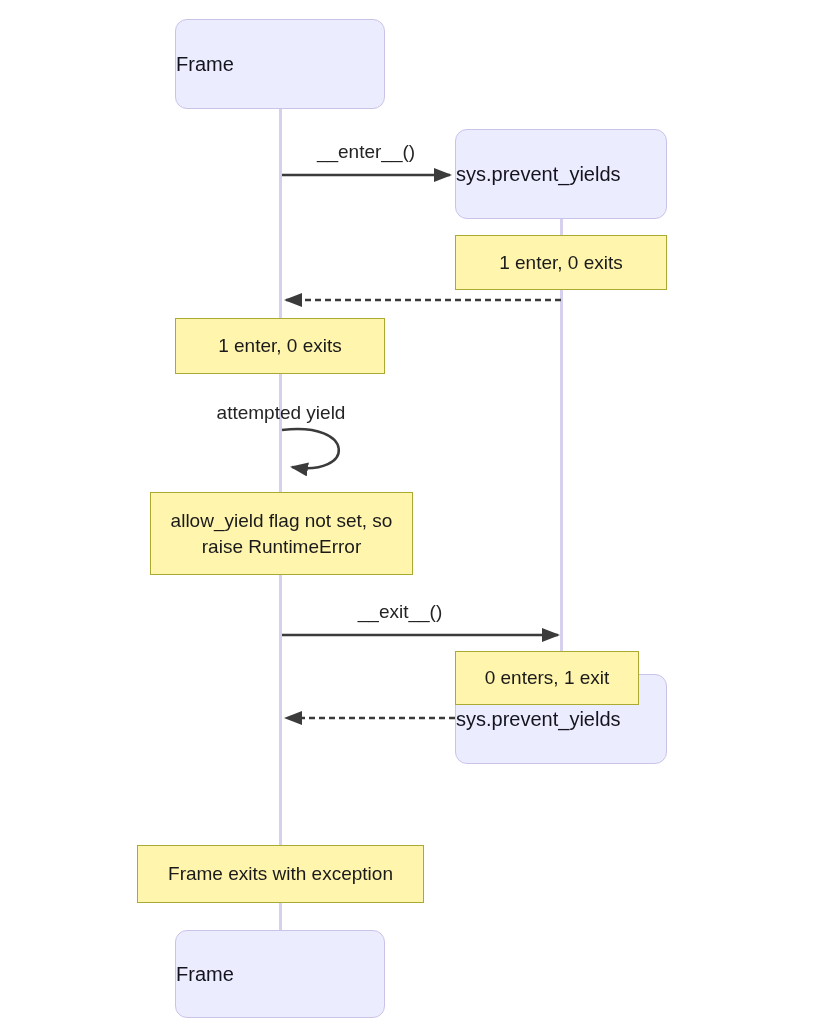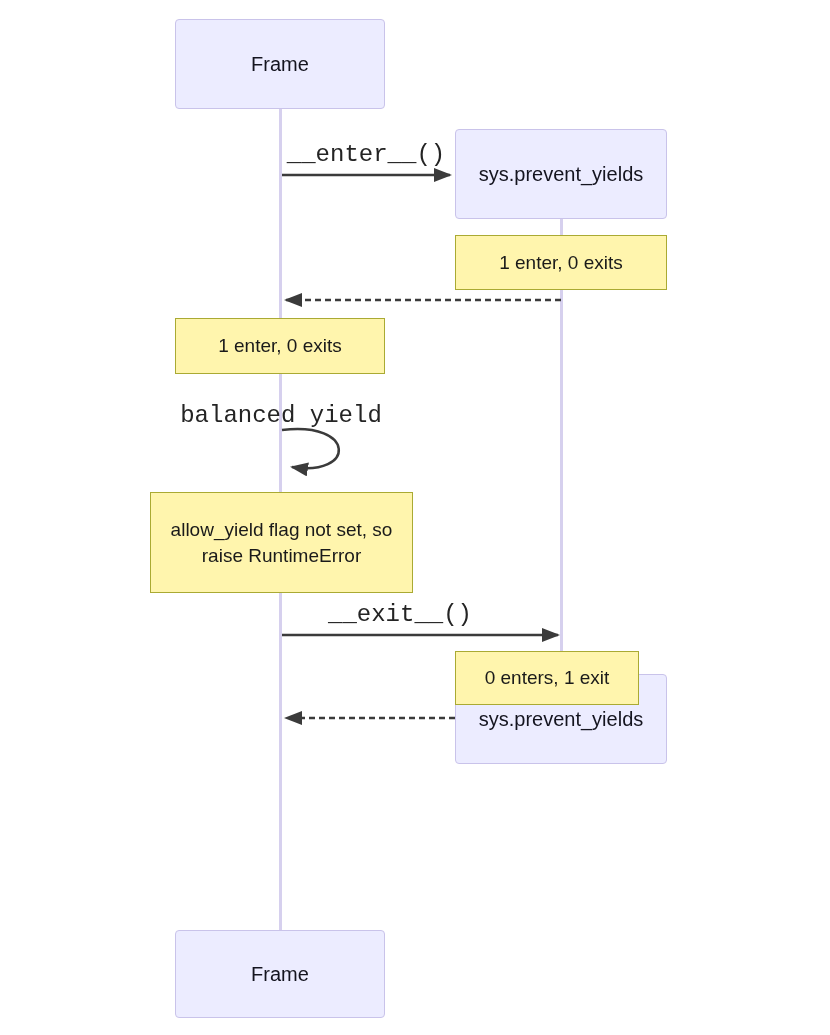--- a/index.html
+++ b/index.html
@@ -14,24 +14,23 @@
   }
   .lifeline {
     position: absolute;
     width: 3px;
     background: #d6d0ee;
   }
   .actor-box {
     position: absolute;
     background: #ECECFF;
     border: 1.5px solid #c9c3ea;
-    border-radius: 4px;
+    border-radius: 12px;
     display: flex;
     align-items: center;
-    justify-content: center;
     font-size: 20px;
     color: #14141f;
     box-sizing: border-box;
   }
   .note {
     position: absolute;
     background: #fff5ad;
     border: 1.5px solid #aaaa33;
     display: flex;
     align-items: center;
@@ -39,24 +38,23 @@
     text-align: center;
     font-size: 19px;
     color: #1a1a1a;
     box-sizing: border-box;
     line-height: 1.35;
     padding: 4px 17px;
   }
   .msg-label {
     position: absolute;
     transform: translateX(-50%);
-    font-size: 24px;
+    font-size: 19px;
     color: #242424;
     white-space: nowrap;
-    font-family: Liberation Mono, monospace;
   }
   svg.arrows {
     position: absolute;
     left: 0; top: 0;
     width: 830px; height: 1035px;
     pointer-events: none;
   }
 </style>
 </head>
 <body>
@@ -89,34 +87,37 @@
       </marker>
     </defs>
     <line x1="282" y1="175" x2="450" y2="175" stroke="#3b3b3b" stroke-width="2.5" marker-end="url(#arrowhead)"></line>
     <line x1="561" y1="300" x2="286" y2="300" stroke="#3b3b3b" stroke-width="2.5" stroke-dasharray="6 4" marker-end="url(#arrowhead)"></line>
     <path d="M 282 430 C 356 421, 356 477, 292 467" fill="none" stroke="#3b3b3b" stroke-width="2.5" marker-end="url(#arrowhead)"></path>
     <line x1="282" y1="635" x2="558" y2="635" stroke="#3b3b3b" stroke-width="2.5" marker-end="url(#arrowhead)"></line>
     <line x1="455" y1="718" x2="286" y2="718" stroke="#3b3b3b" stroke-width="2.5" stroke-dasharray="6 4" marker-end="url(#arrowhead)"></line>
   </svg>
 
   <div class="msg-label" style="left:366px; top:141px;">__enter__()</div>
-  <div class="msg-label" style="left:281px; top:402px;">balanced yield</div>
+  <div class="msg-label" style="left:281px; top:402px;">attempted yield</div>
   <div class="msg-label" style="left:400px; top:601px;">__exit__()</div>
 
   <div class="note" style="left:455px; top:235px; width:212px; height:55px;">
     <span>1 enter, 0 exits</span>
   </div>
 
   <div class="note" style="left:175px; top:318px; width:210px; height:56px;">
     <span>1 enter, 0 exits</span>
   </div>
 
-  <div class="note" style="left:150px; top:492px; width:263px; height:101px;">
+  <div class="note" style="left:150px; top:492px; width:263px; height:83px;">
     <span>allow_yield flag not set, so raise RuntimeError</span>
   </div>
 
   <div class="note" style="left:455px; top:651px; width:184px; height:54px;">
     <span>0 enters, 1 exit</span>
   </div>
 
 
+  <div class="note" style="left:137px; top:845px; width:287px; height:58px;">
+    <span>Frame exits with exception</span>
+  </div>
 
 </div>
 
 </body></html>

